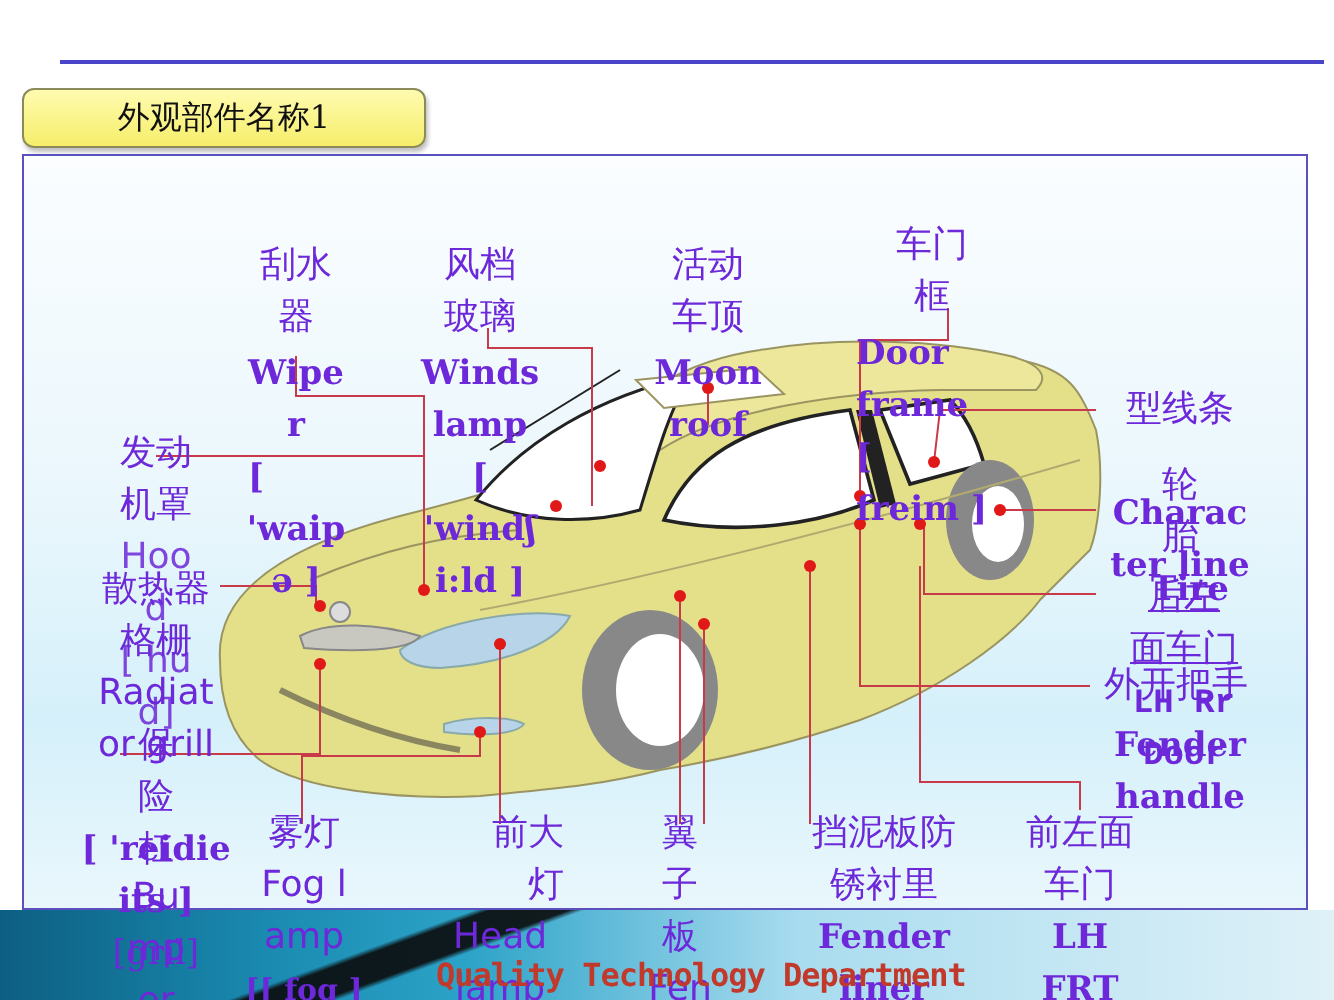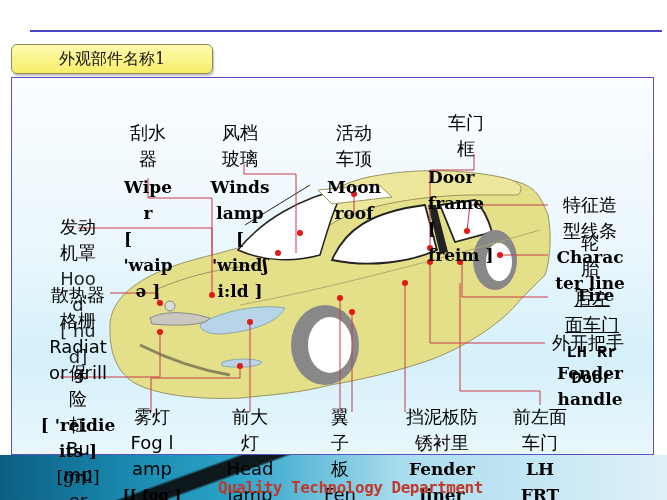--- a/index.html
+++ b/index.html
@@ -31,21 +31,21 @@
     font-family:"DejaVu Sans Mono", monospace; font-size:16px; color:#c0392b; font-weight:bold;
     letter-spacing:-0.5px;
   }
   .panel {
     position:absolute; left:11px; top:77px; width:643px; height:378px;
     border:1.5px solid #5a50c0;
     background:linear-gradient(180deg,#fbfdff 0%,#eaf7fc 45%,#d5f0fa 75%,#e9f7fc 100%);
     box-sizing:border-box;
   }
   .label {
-    position:absolute; text-align:center; line-height:26px; color:#000000;
+    position:absolute; text-align:center; line-height:26px; color:#6d28d9;
   }
   .zh { font-family:"DejaVu Sans", sans-serif; font-size:18px; }
   .en { font-family:"DejaVu Serif", serif; font-weight:bold; font-size:17px; }
   .ens { font-family:"DejaVu Sans", sans-serif; font-size:18px; }
   .label span { display:block; }
   svg.overlay { position:absolute; left:0; top:0; }
 </style>
 </head>
 <body>
 
@@ -204,21 +204,20 @@
     <span>险</span>
     <span>杠</span>
 </div>
 <div class="label ens" style="left:48px; top:436px; width:60px;">
   <span>Bu</span>
     <span>mp</span>
     <span>er</span>
 </div>
 
 <div class="label zh" style="left:550px; top:192px; width:80px;">
-  <span>特征造</span>
     <span>型线条</span>
 </div>
 <div class="label en" style="left:550px; top:244px; width:80px;text-align:center;">
   <span>Charac</span>
     <span>ter line</span>
 </div>
 <div class="label zh" style="left:570px; top:230px; width:40px;">
   <span>轮</span>
     <span>胎</span>
 </div>
@@ -243,21 +242,21 @@
 
 <div class="label zh" style="left:120px; top:404px; width:64px;">
   <span>雾灯</span>
 </div>
 <div class="label ens" style="left:120px; top:430px; width:64px;">
   <span>Fog l</span>
     <span>amp</span>
     <span style="font-family:'DejaVu Serif',serif;font-weight:bold;font-size:15px">[[ fog ]</span>
 </div>
 
-<div class="label zh" style="left:218px; top:404px; width:64px;">
+<div class="label zh" style="left:218px; top:404px; width:64px;text-align:right;">
   <span>前大</span>
     <span>灯</span>
 </div>
 <div class="label ens" style="left:214px; top:456px; width:72px;">
   <span>Head</span>
     <span>lamp</span>
 </div>
 
 <div class="label zh" style="left:320px; top:404px; width:40px;">
   <span>翼</span>

